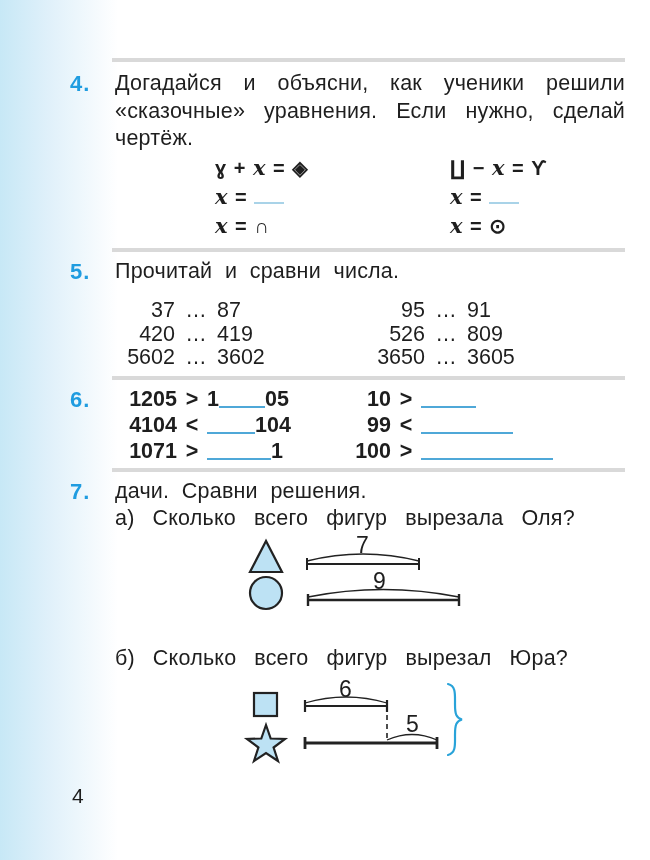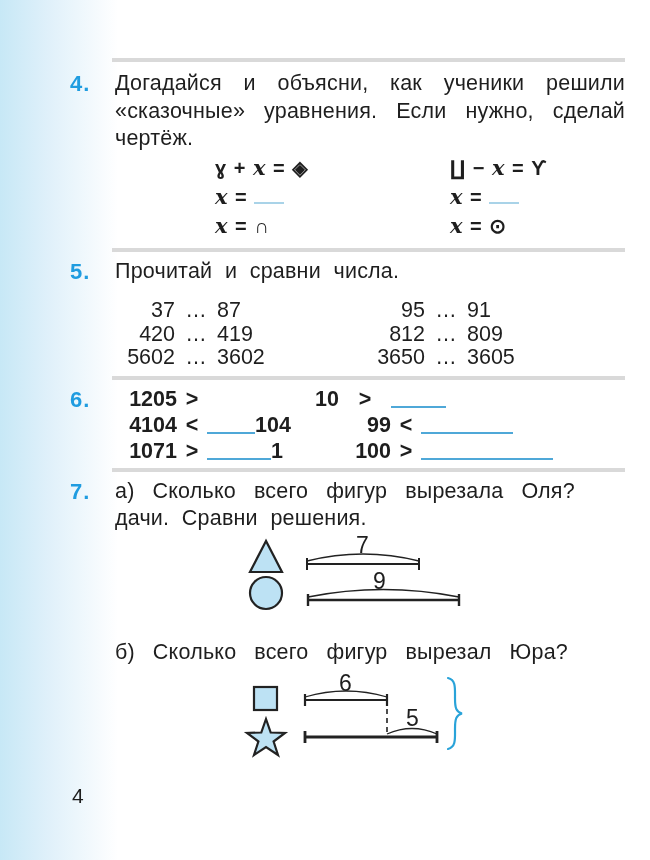--- a/index.html
+++ b/index.html
@@ -35,21 +35,21 @@
   .t6rows{margin-top:1px;margin-bottom:4px;font-weight:bold;}
   .t6row{display:grid;grid-template-columns:62px 30px 132px 52px 30px auto;
          font-size:21.5px;line-height:26px;align-items:baseline;}
   .sign{text-align:center;}
   .blank6{display:inline-block;border-bottom:2.5px solid #4fa8d8;height:14px;vertical-align:-2px;}
   
   .diag{position:relative;margin-left:125px;}
   .diagA{width:232px;height:85px;margin-top:3px;}
   .diagB{width:240px;height:96px;margin-top:6px;margin-bottom:4px;}
   .dlabel{position:absolute;font-size:23px;line-height:24px;}
-  .qb{margin-top:18px;}
+  .qb{margin-top:24px;}
   .page-num{position:absolute;left:72px;top:784px;font-size:21px;color:#1e1e1e;}
   svg .ln{stroke:#222;fill:none;}
   svg .shape{fill:#bde2f4;stroke:#222;stroke-width:2.2;}
 </style>
 </head>
 <body>
 
 <div class="page">
   <div class="edge-gradient"></div>
 
@@ -90,21 +90,21 @@
             <span></span>
           <span class="num-r">95</span>
             <span class="dots">…</span>
             <span>91</span>
         </div>
         <div class="t5row">
           <span class="num-r">420</span>
             <span class="dots">…</span>
             <span>419</span>
             <span></span>
-          <span class="num-r">812</span>
+          <span class="num-r">526</span>
             <span class="dots">…</span>
             <span>809</span>
         </div>
         <div class="t5row">
           <span class="num-r">5602</span>
             <span class="dots">…</span>
             <span>3602</span>
             <span></span>
           <span class="num-r">3650</span>
             <span class="dots">…</span>
@@ -114,20 +114,21 @@
     </section>
 
     <div class="divider"></div>
 
     <section class="task t6">
       <span class="tnum">6.</span>
       <div class="t6rows">
         <div class="t6row">
           <span class="num-r">1205</span>
             <span class="sign">&gt;</span>
+          <span><span>1</span><span class="blank6" style="width:46px"></span><span>05</span></span>
           <span class="num-r">10</span>
             <span class="sign">&gt;</span>
           <span><span class="blank6" style="width:55px"></span></span>
         </div>
         <div class="t6row">
           <span class="num-r">4104</span>
             <span class="sign">&lt;</span>
           <span><span></span><span class="blank6" style="width:48px"></span><span>104</span></span>
           <span class="num-r">99</span>
             <span class="sign">&lt;</span>
@@ -141,22 +142,22 @@
             <span class="sign">&gt;</span>
           <span><span class="blank6" style="width:132px"></span></span>
         </div>
       </div>
     </section>
 
     <div class="divider"></div>
 
     <section class="task t7">
       <span class="tnum">7.</span>
+      <div class="tline ws-s">дачи. Сравни решения.</div>
       <div class="tline ws">а) Сколько всего фигур вырезала Оля?</div>
-      <div class="tline ws-s">дачи. Сравни решения.</div>
 
       <div class="diag diagA">
         <svg width="232" height="85" viewBox="0 0 232 85">
           <polygon class="shape" points="26,5 10,36 42,36"></polygon>
           <circle class="shape" cx="26" cy="57" r="16"></circle>
           <path class="ln" d="M 67 25 Q 123 11 179 25" stroke-width="1.3"></path>
           <path class="ln" d="M 67 22 V 34 M 67 28 H 179 M 179 22 V 34" stroke-width="2"></path>
           <path class="ln" d="M 68 61 Q 143 46 219 61" stroke-width="1.3"></path>
           <path class="ln" d="M 68 58 V 70 M 68 64 H 219 M 219 58 V 70" stroke-width="2.4"></path>
         </svg>

